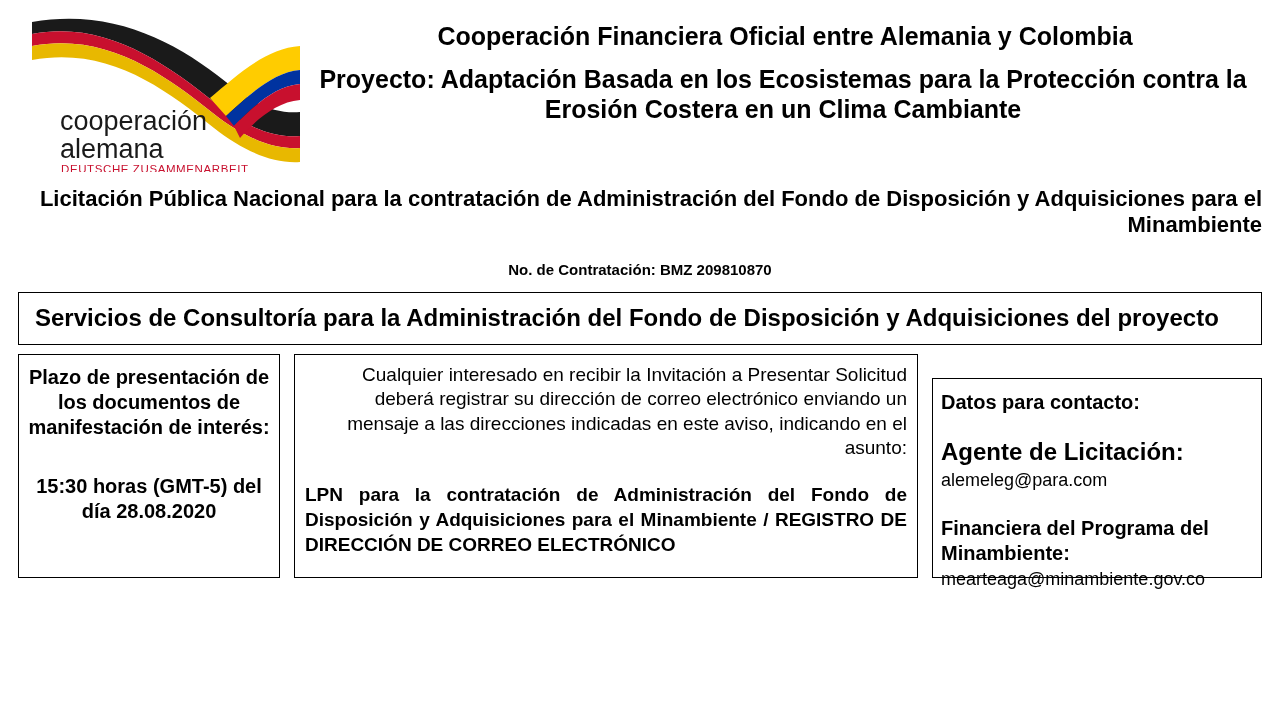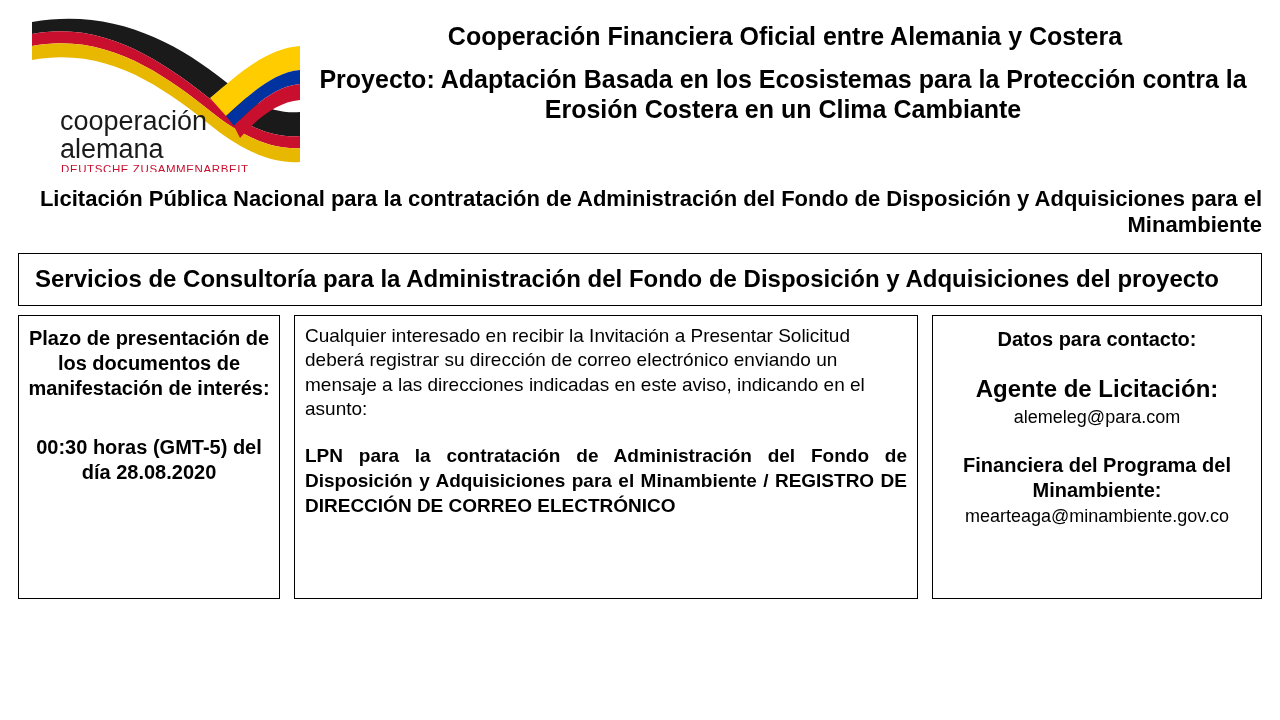--- a/index.html
+++ b/index.html
@@ -81,57 +81,57 @@
     font-weight: bold;
     line-height: 1.22;
   }
 
   
   .columns {
     display: flex;
     margin: 9px 18px 0 18px;
     gap: 14px;
     align-items: stretch;
-    height: 284px;
+    height: 224px;
   }
   .col {
     border: 1px solid #000;
     box-sizing: border-box;
     padding: 10px 8px;
   }
   .col-left {
     width: 262px;
     flex: 0 0 262px;
     text-align: center;
   }
   .col-mid {
     flex: 1 1 auto;
     padding: 8px 10px;
   }
   .col-right {
     width: 330px;
     flex: 0 0 330px;
-    text-align: center;
+    margin-top: 24px;
   }
 
   .deadline-title {
     font-size: 20px;
     font-weight: bold;
     line-height: 1.25;
   }
   .deadline-time {
     font-size: 20px;
     font-weight: bold;
     line-height: 1.25;
     margin-top: 34px;
   }
 
   .mid-par {
     font-size: 19px;
-    text-align: left;
+    text-align: right;
     line-height: 1.28;
   }
   .mid-bold {
     font-size: 19px;
     font-weight: bold;
     text-align: justify;
     line-height: 1.3;
     margin-top: 23px;
   }
 
@@ -176,37 +176,38 @@
         <path d="M212 104 C 232 86, 258 60, 286 58 L 286 72 C 260 74, 238 96, 220 114 Z" fill="#0033a0"></path>
         <path d="M220 114 C 238 96, 260 74, 286 72 L 286 88 C 262 90, 242 108, 226 126 Z" fill="#c8102e"></path>
 
         <text x="46" y="118" font-family="Liberation Sans, sans-serif" font-size="27" fill="#1a1a1a">cooperación</text>
         <text x="46" y="146" font-family="Liberation Sans, sans-serif" font-size="27" fill="#1a1a1a">alemana</text>
         <text x="47" y="161" font-family="Liberation Sans, sans-serif" font-size="11.5" letter-spacing="0.6" fill="#c8102e">DEUTSCHE ZUSAMMENARBEIT</text>
       </svg>
     </div>
 
     <div class="header-titles">
-      <div class="title-1">Cooperación Financiera Oficial entre Alemania y Costera</div>
+      <div class="title-1">Cooperación Financiera Oficial entre Alemania y Colombia</div>
       <div class="title-2">Proyecto: Adaptación Basada en los Ecosistemas para la Protección contra la Erosión Costera en un Clima Cambiante</div>
     </div>
   </div>
 
   <div class="title-3">Licitación Pública Nacional para la contratación de Administración del Fondo de Disposición y Adquisiciones para el Minambiente</div>
 
+  <div class="contract-no">No. de Contratación: BMZ 209810870</div>
 
   <div class="banner-box">
     <div class="banner-text">Servicios de Consultoría para la Administración del Fondo de Disposición y Adquisiciones del proyecto</div>
   </div>
 
   <div class="columns">
 
     <div class="col col-left">
       <div class="deadline-title">Plazo de presentación de los documentos de manifestación de interés:</div>
-      <div class="deadline-time">00:30 horas (GMT-5) del día 28.08.2020</div>
+      <div class="deadline-time">15:30 horas (GMT-5) del día 28.08.2020</div>
     </div>
 
     <div class="col col-mid">
       <div class="mid-par">Cualquier interesado en recibir la Invitación a Presentar Solicitud deberá registrar su dirección de correo electrónico enviando un mensaje a las direcciones indicadas en este aviso, indicando en el asunto:</div>
       <div class="mid-bold">LPN para la contratación de Administración del Fondo de Disposición y Adquisiciones para el Minambiente / REGISTRO DE DIRECCIÓN DE CORREO ELECTRÓNICO</div>
     </div>
 
     <div class="col col-right">
       <div class="contact-title">Datos para contacto:</div>
       <div class="contact-role">Agente de Licitación:</div>

